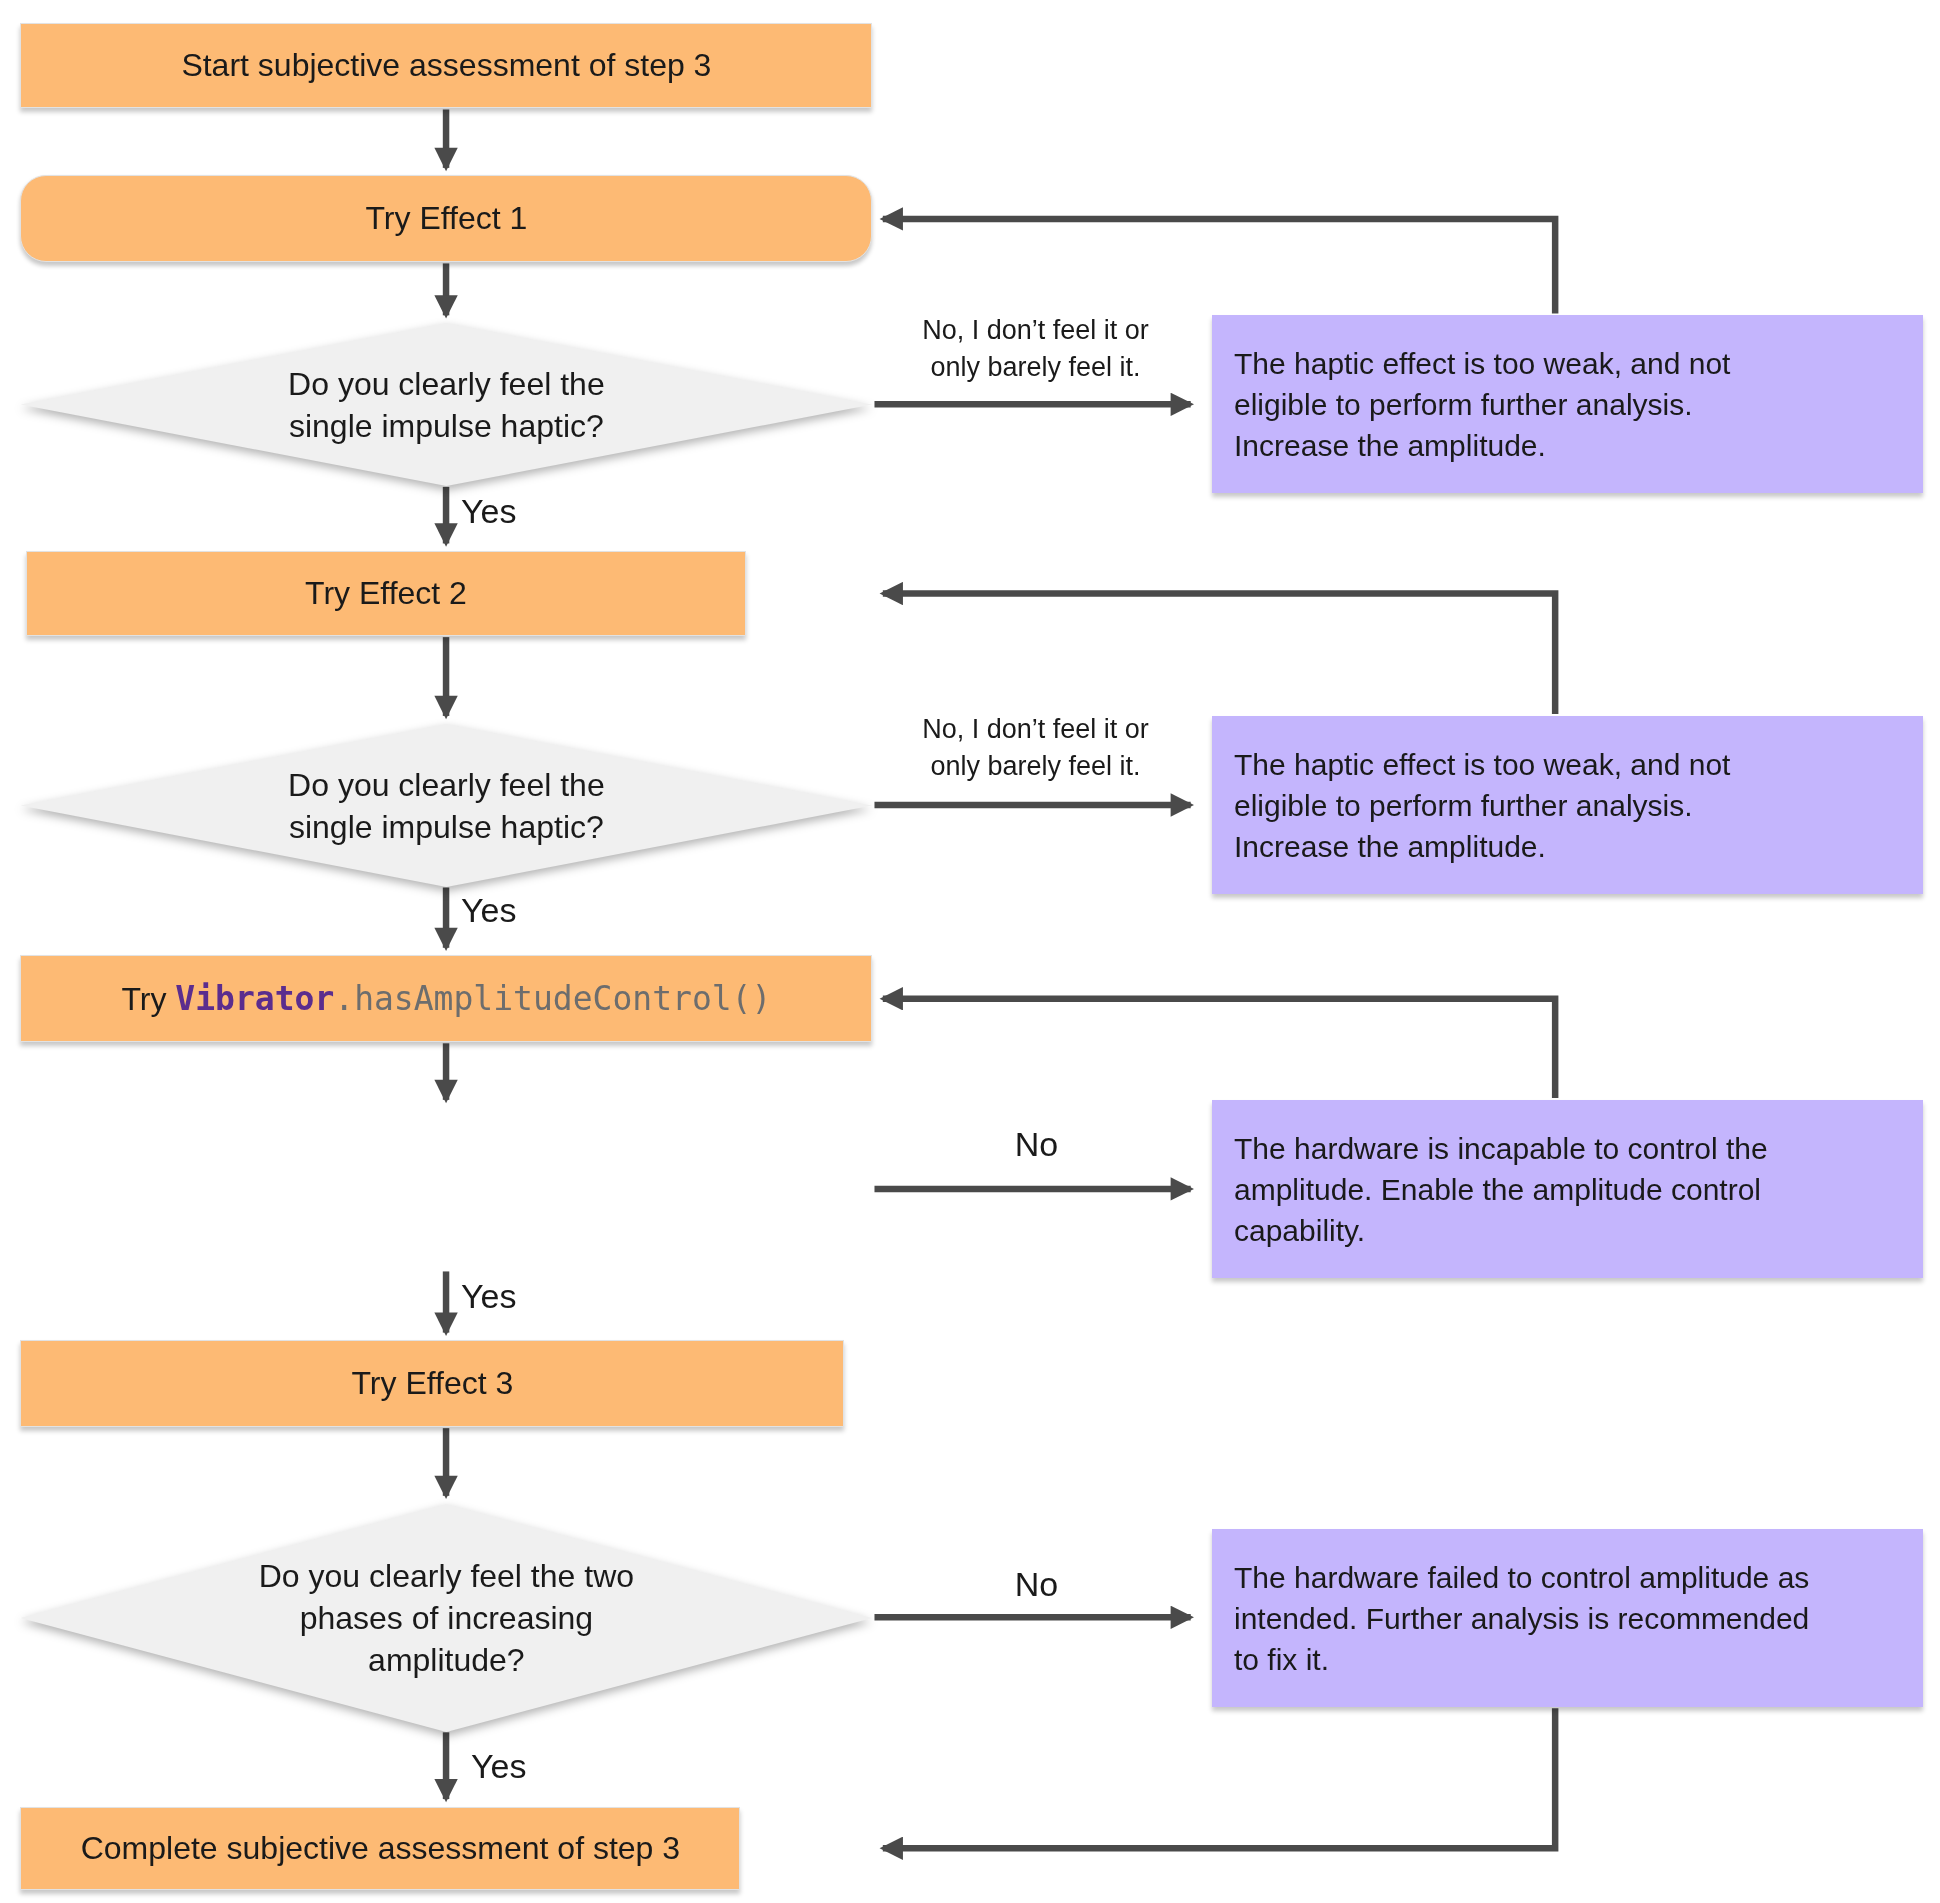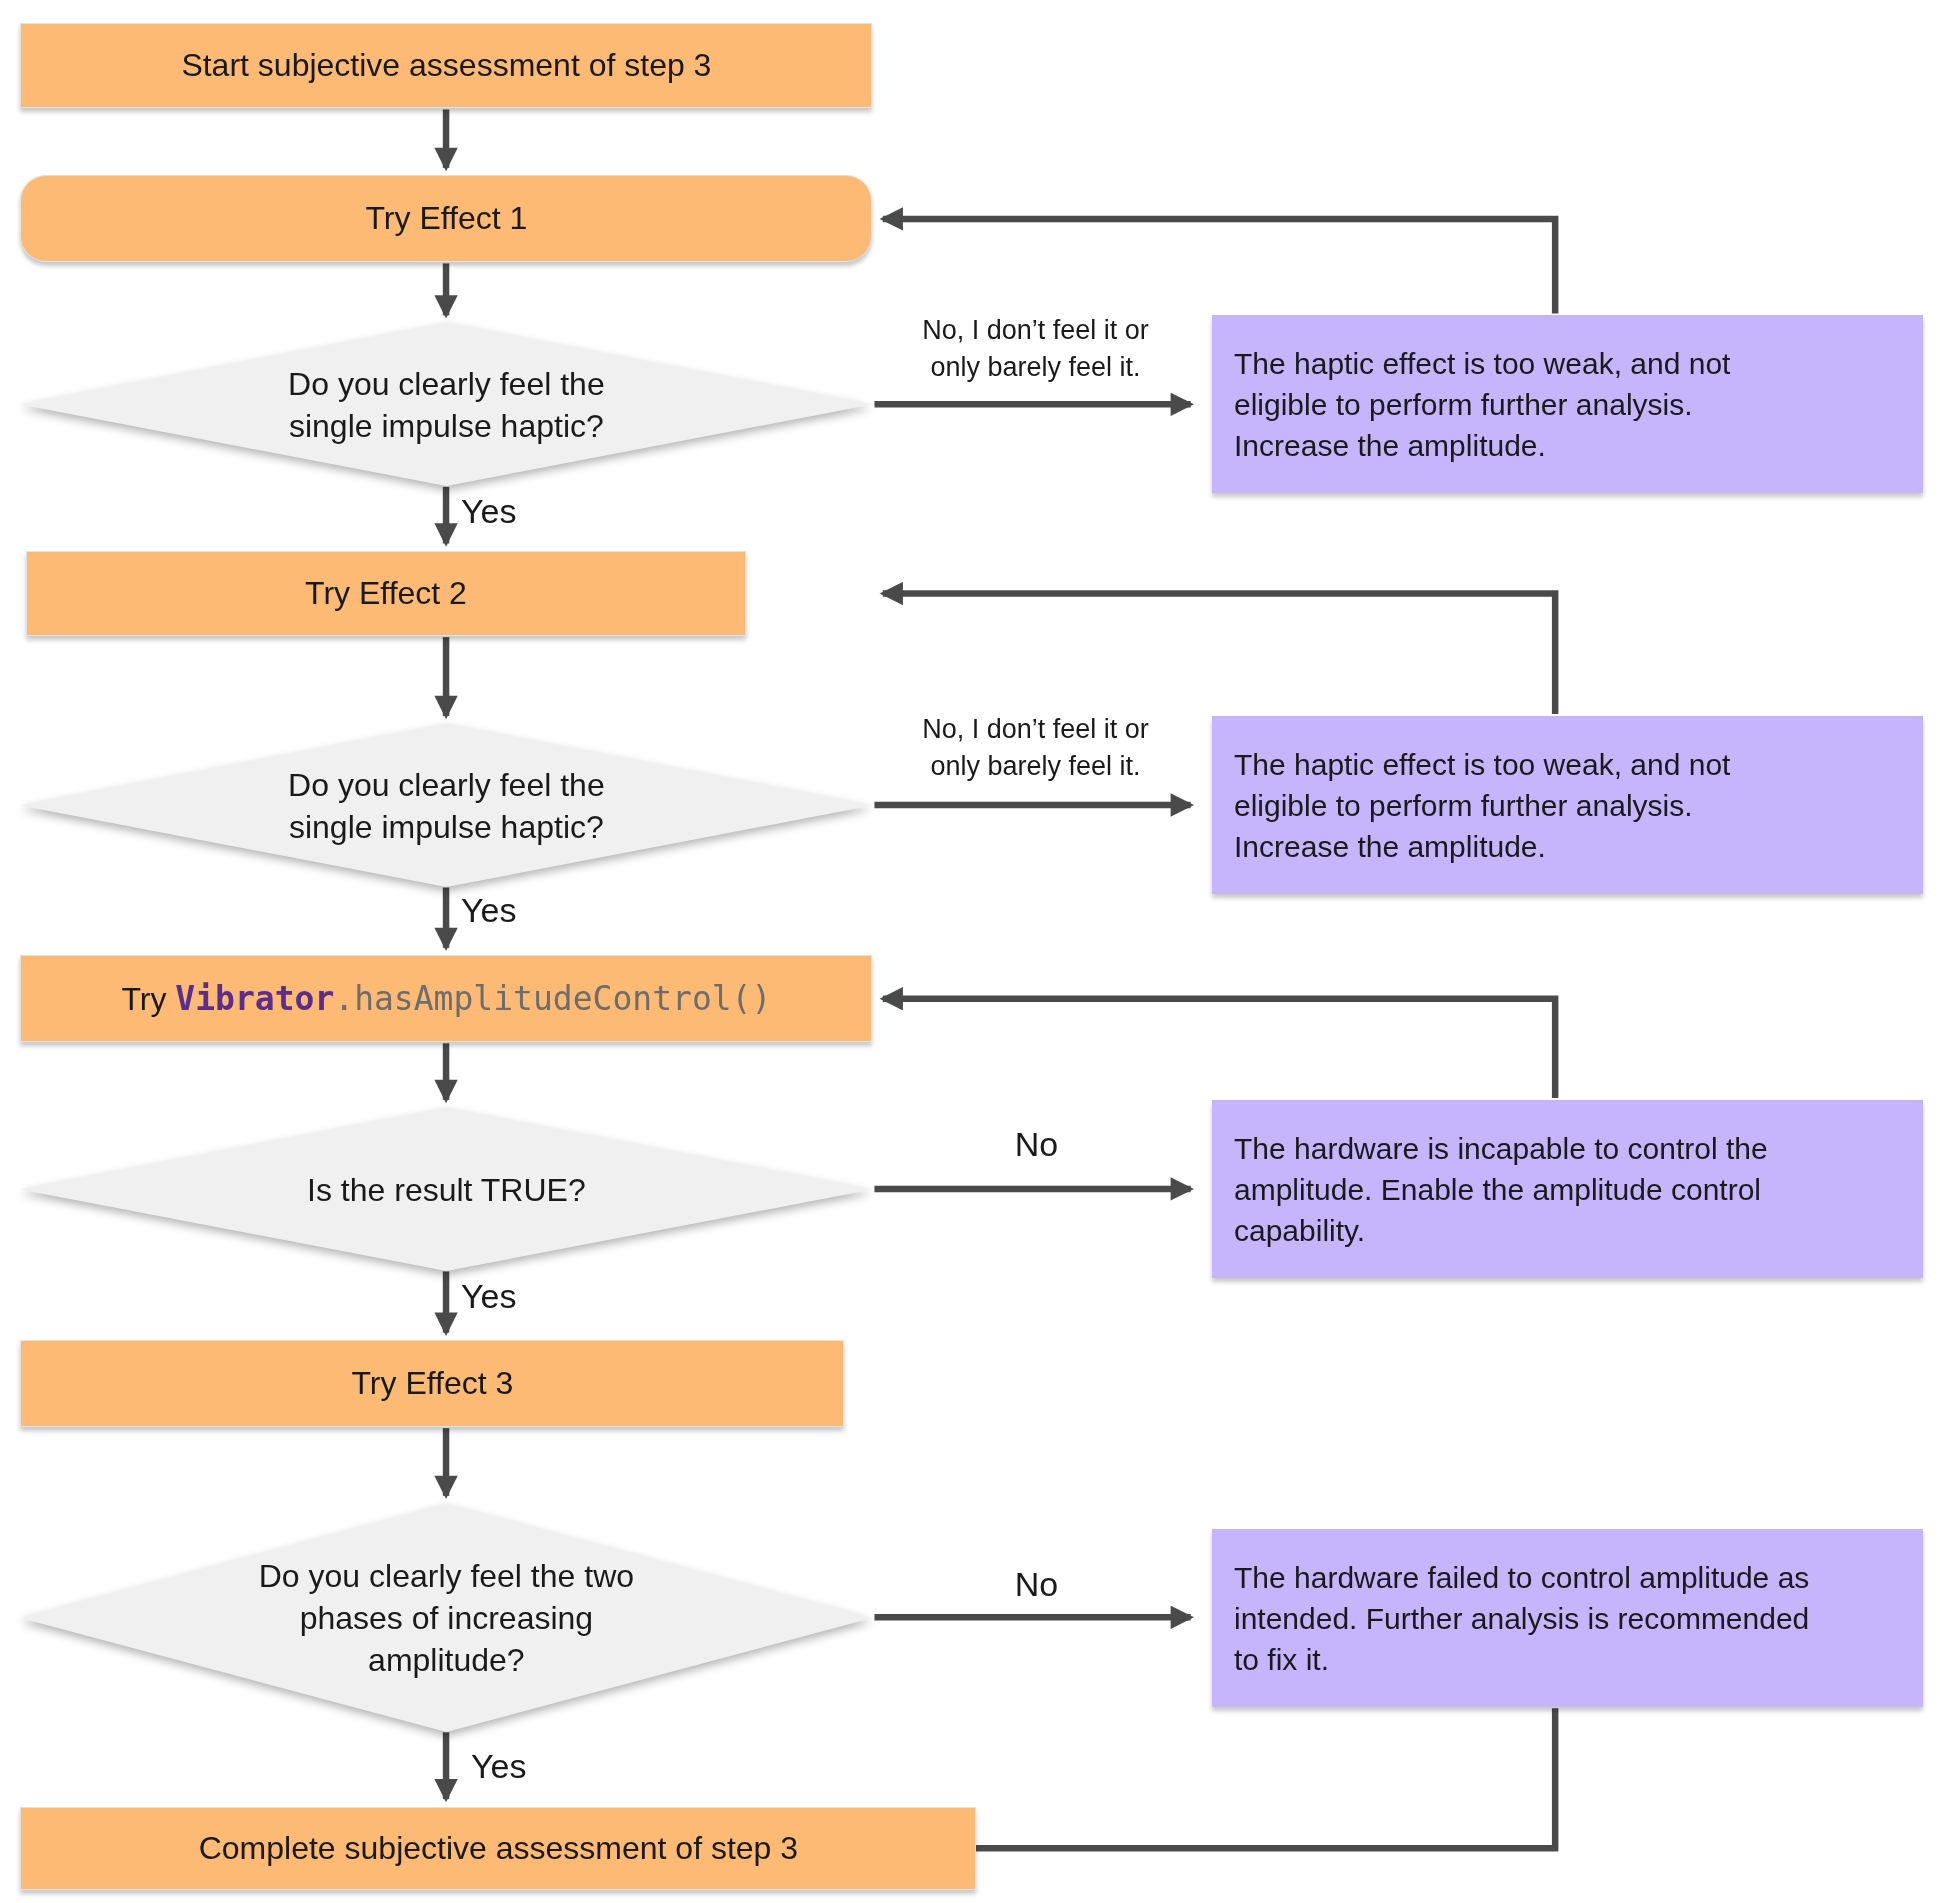--- a/index.html
+++ b/index.html
@@ -144,25 +144,20 @@
 eligible to perform further analysis.
 Increase the amplitude.</span>
   </div>
 
   <div class="node process" style="left:20.4px; top:955px; width:852px; height:87px;">
     <span>
       <span>Try </span><span class="code code-class">Vibrator</span><span class="code code-method">.hasAmplitudeControl()</span>
     </span>
   </div>
 
-  <div class="diamond-wrap" style="left:20.4px; top:1108px; width:852px; height:163px;">
-    <div class="diamond">
-      <span class="label">Is the result TRUE?</span>
-    </div>
-  </div>
 
   <div class="node error" style="left:1200px; top:1100px; width:711px; height:178px;align-items:center;">
     <span class="label">The hardware is incapable to control the
 amplitude. Enable the amplitude control
 capability.</span>
   </div>
 
   <div class="node process" style="left:20.4px; top:1340px; width:824px; height:87px;">
     <span class="label">Try Effect 3</span>
   </div>
@@ -174,21 +169,21 @@
 amplitude?</span>
     </div>
   </div>
 
   <div class="node error" style="left:1200px; top:1529px; width:711px; height:178px;">
     <span class="label">The hardware failed to control amplitude as
 intended. Further analysis is recommended
 to fix it.</span>
   </div>
 
-  <div class="node process" style="left:20.4px; top:1807px; width:956px; height:83px;">
+  <div class="node process" style="left:20.4px; top:1807px; width:720px; height:83px;">
     <span class="label">Complete subjective assessment of step 3</span>
   </div>
 
   <div class="edge-label" style="left:461px; top:493px;">Yes</div>
   <div class="edge-label" style="left:461px; top:892px;">Yes</div>
   <div class="edge-label" style="left:461px; top:1278px;">Yes</div>
   <div class="edge-label" style="left:471px; top:1748px;">Yes</div>
 
   <div class="edge-label small" style="left:878px; top:312px; width:315px;">No, I don’t feel it or
 only barely feel it.</div>

